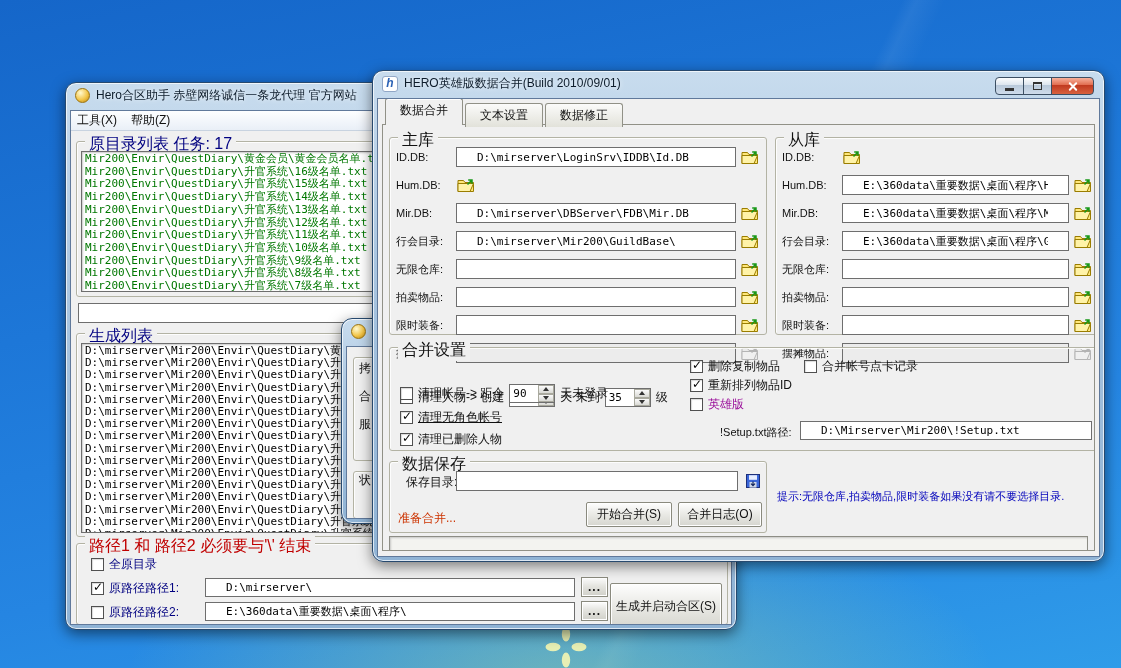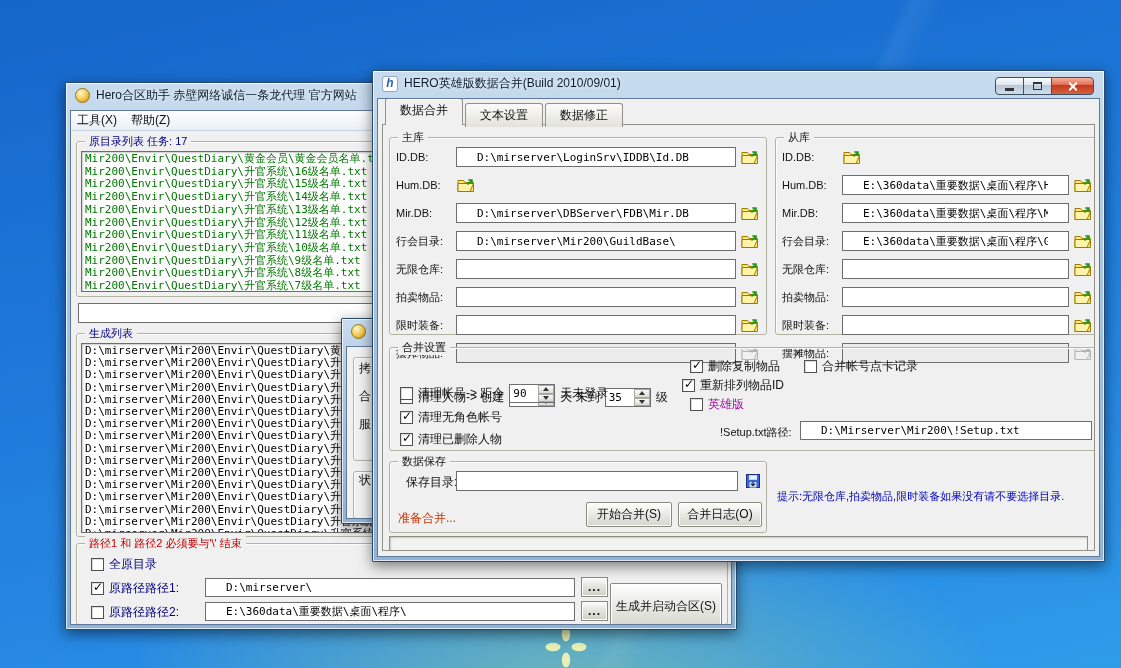--- a/index.html
+++ b/index.html
@@ -9,21 +9,21 @@
   
   .desktop { position:relative; width:1121px; height:668px; overflow:hidden;
     background:
       radial-gradient(620px 260px at 50% 102%, rgba(214,233,120,.38), rgba(214,233,120,0) 70%),
       linear-gradient(115deg, rgba(255,255,255,0) 63%, rgba(255,255,255,.06) 64%, rgba(255,255,255,0) 66%),
       linear-gradient(168deg,#1566c9 0%, #1d77d8 38%, #2585e2 68%, #2f9ce9 100%);
   }
   .flower { position:absolute; left:544px; top:626px; }
 
   
-  .win { position:absolute; border-radius:1px; border:1px solid #27496e;
+  .win { position:absolute; border-radius:11px; border:1px solid #27496e;
     background: linear-gradient(#c8dcee,#a9c5e0 40%, #8fb3d5);
     box-shadow: inset 0 0 0 1px rgba(255,255,255,.7), 0 4px 14px rgba(0,0,0,.5); }
   .titlebar { height:25px; display:flex; align-items:center; gap:6px; padding:0 9px;
     font-size:12px; color:#0d1c2b; text-shadow:0 0 5px rgba(255,255,255,.9); white-space:nowrap; overflow:hidden; }
   .client { position:absolute; left:4px; right:4px; top:27px; bottom:4px;
     background:#f0f0f0; border:1px solid #60799b; overflow:hidden; }
 
   .capbtns { position:absolute; top:6px; right:10px; display:flex; }
   .capbtn { width:29px; height:18px; border:1px solid #3c4f63; margin-left:-1px;
     background:linear-gradient(#fdfdfd,#dbe4ee 45%,#b9c9da 46%,#cfdceb);
@@ -39,21 +39,21 @@
 
   
   .gold-orb { width:15px; height:15px; border-radius:50%; flex:none;
     background:radial-gradient(circle at 35% 30%, #fff9cf, #f3c64a 55%, #b9830f); border:1px solid #9c7410; }
   .hero-ic { width:16px; height:16px; flex:none; background:#fff; border:1px solid #8fa6c6; border-radius:3px;
     color:#2b62b5; font-weight:bold; font-style:italic; font-size:12px; line-height:13px; text-align:center; }
   .hero-ic::before { content:"h"; }
 
   
   .grp { position:absolute; border:1px solid #b3b3a4; border-radius:3px; box-shadow: inset 1px 1px 0 rgba(255,255,255,.85); }
-  .grp-title { position:absolute; top:-8px; left:8px; background:#f0f0f0; padding:0 4px; font-size:11px; white-space:nowrap; }
+  .grp-title { position:absolute; top:-8px; left:8px; background:#f0f0f0; padding:0 4px; font-size:16px; white-space:nowrap; }
   .navy { color:#000080; } .red { color:#c00000; } .purple { color:#9a0d9a; } .blue { color:#0000bb; } .orange { color:#cc3300; }
 
   .listbox { position:absolute; background:#fff; border:1px solid #6e6e6e;
     box-shadow: inset 1px 1px 2px rgba(0,0,0,.22); overflow:hidden;
     font-family:"DejaVu Sans Mono","Liberation Mono",monospace; font-size:11px; padding:1px 3px; }
   .list-line { white-space:nowrap; }
   .green-list .list-line { color:#007700; line-height:12.7px; }
   .black-list .list-line { color:#000; line-height:12.2px; }
 
   input.box { border:1px solid #6e6e6e; background:#fff; height:20px; font-size:11px;
@@ -465,38 +465,38 @@
                     <span class="arr-up"></span>
                   </span>
                   <span class="spin-btn">
                     <span class="arr-dn"></span>
                   </span>
                 </span>
             </span>
             <span>天未登录</span>
           </div>
 
-          <div class="cbrow" style="left:10px; top:61px;">
+          <div class="cbrow" style="left:10px; top:61px;text-decoration:underline;">
             <span class="cb checked"></span>
             <span>清理无角色帐号</span>
           </div>
           <div class="cbrow" style="left:10px; top:83px;">
             <span class="cb checked"></span>
             <span>清理已删除人物</span>
           </div>
 
           <div class="cbrow" style="left:300px; top:10px;">
             <span class="cb checked"></span>
             <span>删除复制物品</span>
           </div>
           <div class="cbrow" style="left:414px; top:10px;">
             <span class="cb"></span>
             <span>合并帐号点卡记录</span>
           </div>
-          <div class="cbrow" style="left:292px; top:29px;">
+          <div class="cbrow" style="left:300px; top:29px;">
             <span class="cb checked"></span>
             <span>重新排列物品ID</span>
           </div>
           <div class="cbrow" style="left:300px; top:48px;">
             <span class="cb"></span>
             <span class="purple">英雄版</span>
           </div>
 
           <span style="position:absolute; left:330px; top:77px; font-size:11px;">!Setup.txt路径:</span>
           <input class="box" style="position: absolute; left: 410px; top: 73px; width: 292px; height: 19px;" value="D:\Mirserver\Mir200\!Setup.txt">

